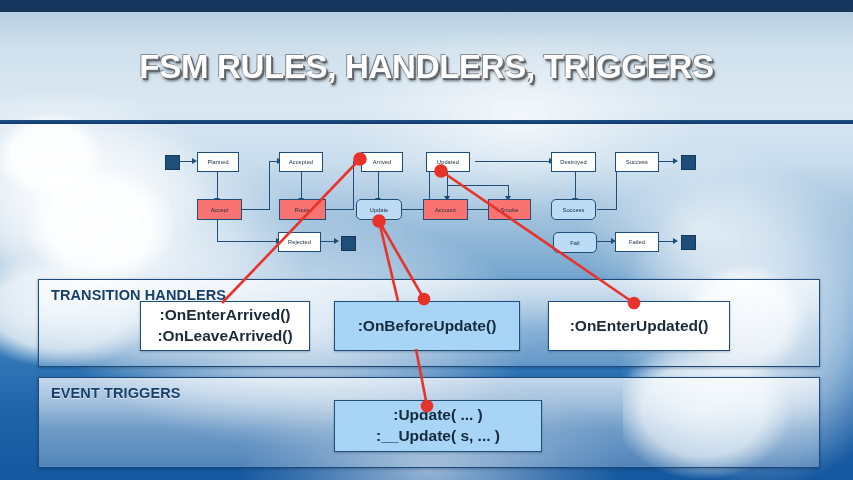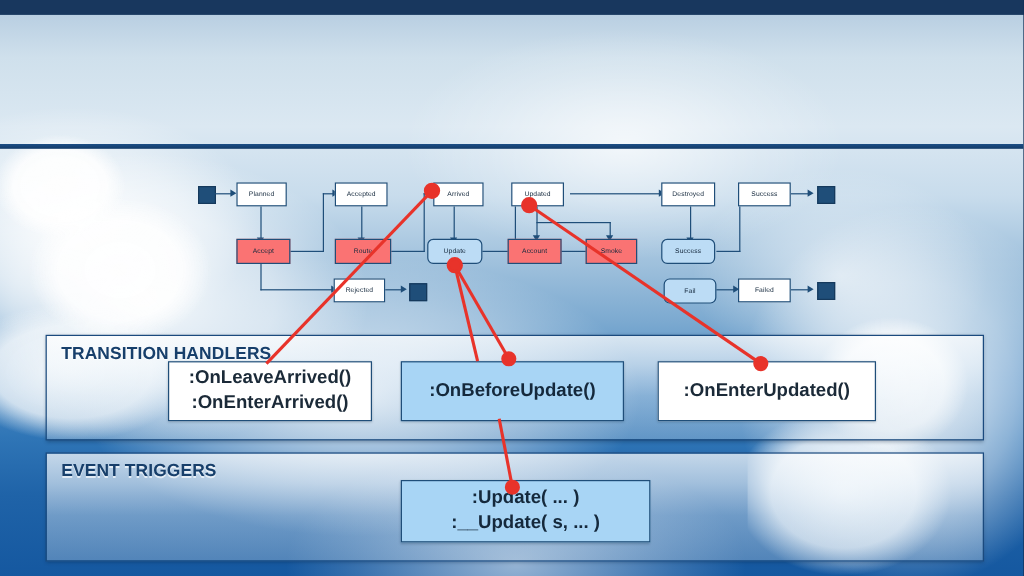--- a/index.html
+++ b/index.html
@@ -128,20 +128,21 @@
 <body>
 
 <div id="slide">
 
   <div class="sky"></div>
   <div class="sky-left-cloud"></div>
   <div class="sky-right-cloud"></div>
 
   <div class="topbar"></div>
   <div class="title-band"></div>
+  <div class="slide-title">FSM RULES, HANDLERS, TRIGGERS</div>
   <div class="title-underline"></div>
 
 
   <div class="terminal" style="left:165px;top:155px;"></div>
   <div class="terminal" style="left:341px;top:236px;"></div>
   <div class="terminal" style="left:681px;top:155px;"></div>
   <div class="terminal" style="left:681px;top:235px;"></div>
 
   <div class="edge h" style="left:178px;top:161px;width:15px;"></div>
   <div class="arrow right" style="left:192px;top:158px;"></div>
@@ -213,22 +214,22 @@
   <div class="node act-blue" style="left:551px;top:199px;width:45px;height:21px;">Success</div>
   <div class="node state" style="left:615px;top:152px;width:44px;height:20px;">Success</div>
   <div class="node act-blue" style="left:553px;top:232px;width:44px;height:21px;">Fail</div>
   <div class="node state" style="left:615px;top:232px;width:44px;height:20px;">Failed</div>
 
   <div class="panel" id="panel-handlers">
     <div class="panel-title">TRANSITION HANDLERS</div>
   </div>
 
   <div class="callout white" id="co-arrived">
+    <div class="ln">:OnEnterArrived()</div>
     <div class="ln">:OnLeaveArrived()</div>
-    <div class="ln">:OnEnterArrived()</div>
   </div>
   <div class="callout blue" id="co-update">
     <div class="ln">:OnBeforeUpdate()</div>
   </div>
   <div class="callout white" id="co-updated">
     <div class="ln">:OnEnterUpdated()</div>
   </div>
 
   <div class="panel" id="panel-triggers">
     <div class="panel-title">EVENT TRIGGERS</div>

